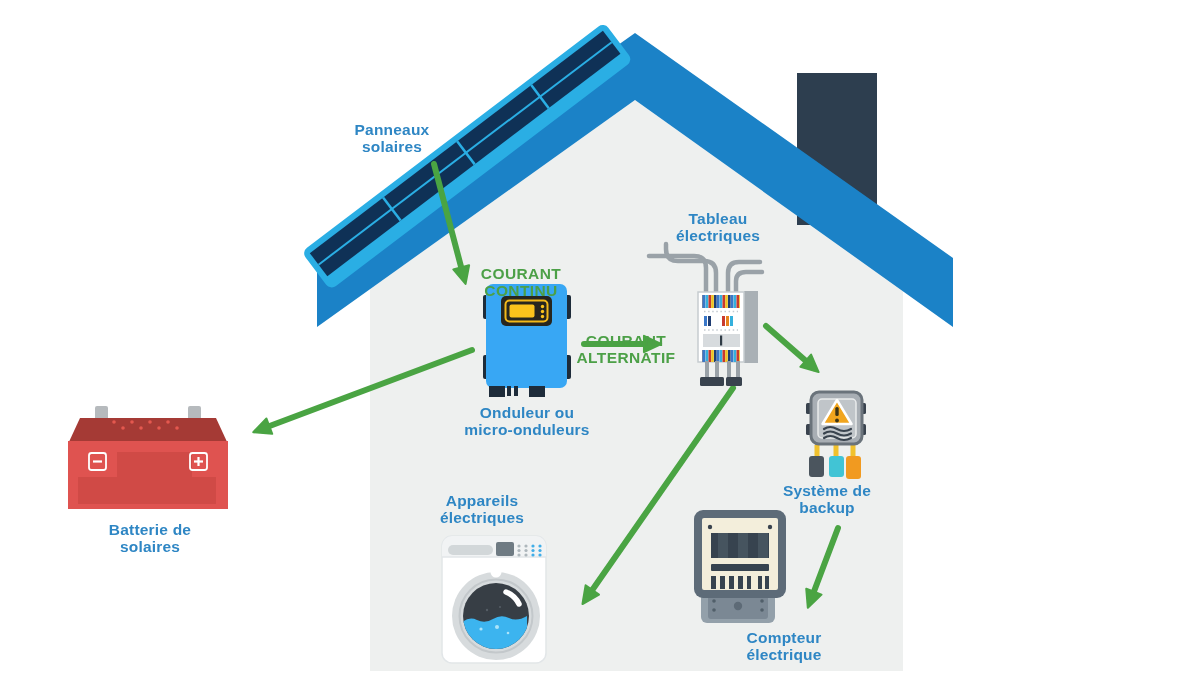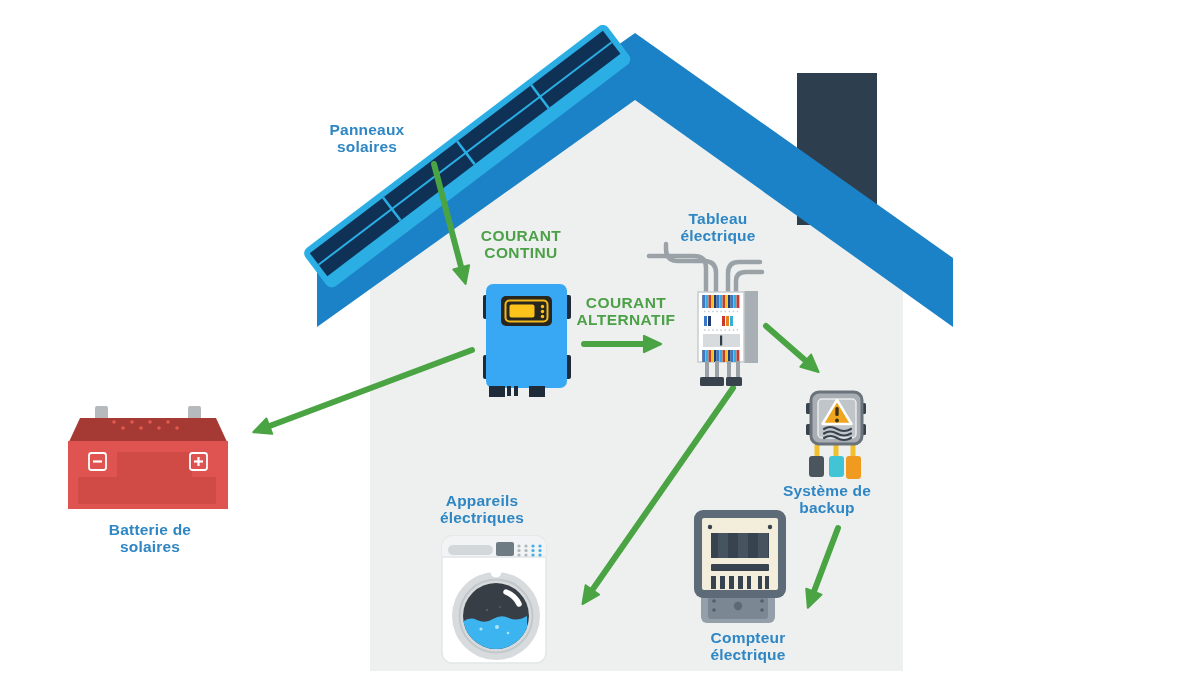--- a/index.html
+++ b/index.html
@@ -8,21 +8,21 @@
     --wall-gray:#eef0ef; --chimney-navy:#2d3e4f; --inverter-blue:#38a7f4;
     --battery-red:#df5350; --conduit-gray:#9aa2a8;
   }
   html,body{margin:0;padding:0;background:#fff;}
   #stage{position:relative;width:1200px;height:675px;background:#fff;overflow:hidden;
          font-family:"Liberation Sans",sans-serif;}
   #scene{position:absolute;left:0;top:0;}
   .lbl{position:absolute;transform:translateX(-50%);white-space:pre-line;text-align:center;
        font-weight:700;font-size:15.5px;line-height:1.12;letter-spacing:.2px;}
   .lbl.blue{color:var(--label-blue);}
-  .lbl.green{color:var(--label-green);letter-spacing:.4px;}
+  .lbl.green{color:var(--label-green);letter-spacing:.4px;margin-top:38px;}
   .arrow{stroke:var(--arrow-green);stroke-width:6;stroke-linecap:round;fill:none;}
   .arrowfill{fill:var(--arrow-green);}
   .conduit{stroke:var(--conduit-gray);stroke-width:4.5;stroke-linecap:round;fill:none;}
 </style>
 </head>
 <body>
 
 <div id="stage">
 <svg id="scene" width="1200" height="675" viewBox="0 0 1200 675">
   <defs>
@@ -248,29 +248,31 @@
           <rect x="720" y="576" width="5" height="13"></rect>
       <rect x="729" y="576" width="5" height="13"></rect>
           <rect x="738" y="576" width="5" height="13"></rect>
       <rect x="747" y="576" width="4" height="13"></rect>
       <rect x="758" y="576" width="4" height="13"></rect>
           <rect x="765" y="576" width="4" height="13"></rect>
     </g>
   </g>
 </svg>
 
-  <div class="lbl blue" style="left:367px;top:121px">Panneaux
+  <div class="lbl blue" style="left:392px;top:121px">Panneaux
 solaires</div>
   <div class="lbl green" style="left:521px;top:227px">COURANT
 CONTINU</div>
   <div class="lbl blue" style="left:718px;top:210px">Tableau
-électrique</div>
+électriques</div>
   <div class="lbl green" style="left:626px;top:294px">COURANT
 ALTERNATIF</div>
+  <div class="lbl blue" style="left:527px;top:404px">Onduleur ou
+micro-onduleurs</div>
   <div class="lbl blue" style="left:150px;top:521px">Batterie de
 solaires</div>
   <div class="lbl blue" style="left:482px;top:492px">Appareils
 électriques</div>
   <div class="lbl blue" style="left:827px;top:482px">Système de
 backup</div>
-  <div class="lbl blue" style="left:748px;top:629px">Compteur
+  <div class="lbl blue" style="left:784px;top:629px">Compteur
 électrique</div>
 </div>
 
 </body></html>

